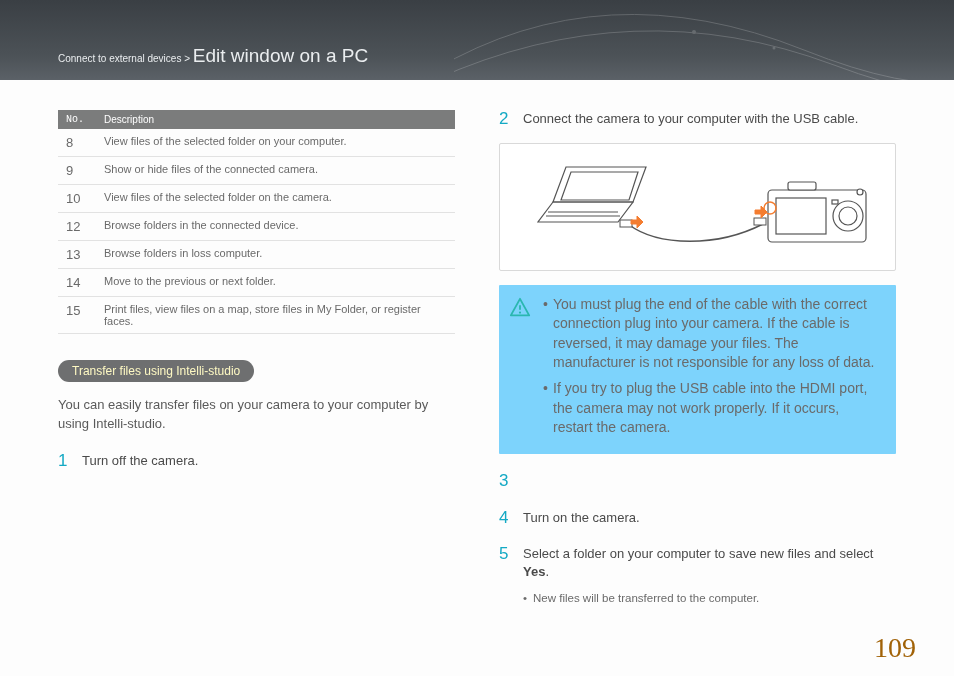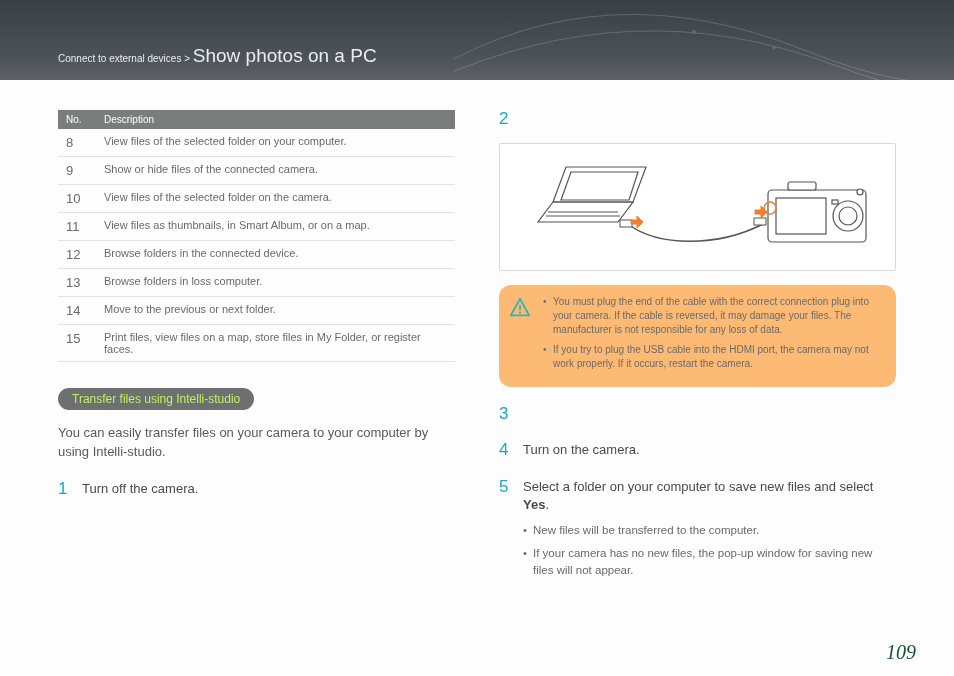--- a/index.html
+++ b/index.html
@@ -7,54 +7,54 @@
   .page { position: relative; width: 954px; height: 676px; background: #fdfdfd; overflow: hidden; }
   .banner { width: 954px; height: 80px; background: linear-gradient(180deg, #3a3f44 0%, #4c5257 70%, #5b6167 100%); position: relative; }
   .banner .swirl { position: absolute; right: 0; top: 0; width: 500px; height: 80px; opacity: 0.18; }
   .breadcrumb { position: absolute; left: 58px; top: 45px; color: #eaedef; font-size: 10px; }
   .breadcrumb .title { font-size: 19px; font-weight: 300; }
   .content { padding: 30px 58px 0 58px; display: flex; gap: 44px; }
   .col { width: 400px; }
   
   table { border-collapse: collapse; width: 100%; font-size: 11px; }
   th { background: #7b7c7c; color: #fff; font-weight: normal; text-align: left; padding: 4px 8px; font-size: 10px; }
-  th.no { width: 38px; }
+  th.no { width: 38px; font-family: Liberation Mono, monospace; }
   td { border-bottom: 1px solid #e2e2e2; padding: 6px 8px; vertical-align: top; color: #6a6a6a; }
   td.no { color: #6a6a6a; font-size: 13px; text-align: left; }
-  .pill { display: inline-block; background: #6e6f70; color: #bef264; border-radius: 12px; padding: 4px 14px; font-size: 12px; margin-top: 26px; }
+  .pill { display: inline-block; background: #6e6f70; color: #fef9c3; border-radius: 12px; padding: 4px 14px; font-size: 12px; margin-top: 26px; }
   .intro { font-size: 13px; color: #5a5a5a; margin-top: 14px; line-height: 1.45; }
   .step { display: flex; gap: 10px; margin-top: 18px; }
   .step .num { font-family: 'Segoe UI', Arial; font-size: 17px; color: #14a9c4; font-weight: 300; line-height: 1.1; width: 14px; flex-shrink: 0; }
   .step .body { font-size: 13px; color: #4a4a4a; line-height: 1.4; }
   .sub { margin-top: 8px; }
   .sub li { list-style: none; font-size: 11.5px; color: #6a6a6a; position: relative; padding-left: 10px; margin-top: 6px; line-height: 1.45; }
   .sub li::before { content: "•"; position: absolute; left: 0; color: #6a6a6a; }
   .bold { font-weight: bold; color: #4a4a4a; }
   .figure { border: 1px solid #d9d9d9; border-radius: 2px; margin-top: 14px; height: 128px; display: flex; align-items: center; justify-content: center; background: #fff; }
   .figure svg { display: block; }
-  .note { background: #fdba74; margin-top: 14px; padding: 10px 14px 10px 44px; position: relative; font-size: 10px; color: #6a6a6a; border-radius: 12px; }
+  .note { background: #7dd3fc; margin-top: 14px; padding: 10px 14px 10px 44px; position: relative; font-size: 14px; color: #6a6a6a; border-radius: 1px; }
   .note .icon { position: absolute; left: 10px; top: 12px; }
   .note ul { list-style: none; }
   .note li { position: relative; padding-left: 10px; margin-bottom: 6px; line-height: 1.4; }
   .note li::before { content: "•"; position: absolute; left: 0; }
-  .pagenum { position: absolute; right: 38px; bottom: 12px; font-family: Georgia, 'Times New Roman', serif; font-style: italic; font-size: 20px; color: #14532d; }
+  .pagenum { position: absolute; right: 38px; bottom: 12px; font-family: Georgia, 'Times New Roman', serif; font-size: 28px; color: #a16207; }
 </style>
 </head>
 <body>
 
 <div class="page">
   <div class="banner">
     <svg class="swirl" viewBox="0 0 500 80">
       <path d="M-20,70 Q150,-30 350,50 T600,20" stroke="#fff" stroke-width="1" fill="none"></path>
       <path d="M-20,80 Q180,-10 380,65 T620,35" stroke="#fff" stroke-width="1" fill="none"></path>
       <circle cx="240" cy="32" r="2" fill="#fff"></circle>
         <circle cx="320" cy="48" r="1.5" fill="#fff"></circle>
     </svg>
     <div class="breadcrumb">
-      <span>Connect to external devices &gt; </span><span class="title">Show photos on a PC</span>
+      <span>Connect to external devices &gt; </span><span class="title">Edit window on a PC</span>
     </div>
   </div>
 
   <div class="content">
 
     <div class="col">
       <table>
         <thead>
           <tr>
             <th class="no">No.</th>
@@ -66,24 +66,20 @@
               <td class="no">8</td>
               <td>View files of the selected folder on your computer.</td>
             </tr>
           <tr>
               <td class="no">9</td>
               <td>Show or hide files of the connected camera.</td>
             </tr>
           <tr>
               <td class="no">10</td>
               <td>View files of the selected folder on the camera.</td>
-            </tr>
-          <tr>
-              <td class="no">11</td>
-              <td>View files as thumbnails, in Smart Album, or on a map.</td>
             </tr>
           <tr>
               <td class="no">12</td>
               <td>Browse folders in the connected device.</td>
             </tr>
           <tr>
               <td class="no">13</td>
               <td>Browse folders in loss computer.</td>
             </tr>
           <tr>
@@ -102,20 +98,21 @@
 
       <div class="step">
         <div class="num">1</div>
         <div class="body">Turn off the camera.</div>
       </div>
     </div>
 
     <div class="col">
       <div class="step" style="margin-top:0">
         <div class="num">2</div>
+        <div class="body">Connect the camera to your computer with the USB cable.</div>
       </div>
 
       <div class="figure">
         <svg width="360" height="110" viewBox="0 0 360 110">
 
           <g stroke="#555" stroke-width="1.2" fill="none">
             <path d="M20 70 L100 70 L115 50 L35 50 Z"></path>
             <path d="M35 50 L48 15 L128 15 L115 50 Z"></path>
             <path d="M43 48 L53 20 L120 20 L111 48 Z"></path>
             <line x1="30" y1="60" x2="100" y2="60"></line>
@@ -165,21 +162,20 @@
           <span>Turn on the camera.</span>
         </div>
       </div>
 
       <div class="step">
         <div class="num">5</div>
         <div class="body">
           <span><span>Select a folder on your computer to save new files and select </span><span class="bold">Yes</span><span>.</span></span>
           <ul class="sub">
             <li>New files will be transferred to the computer.</li>
-            <li>If your camera has no new files, the pop-up window for saving new files will not appear.</li>
           </ul>
         </div>
       </div>
     </div>
   </div>
 
   <div class="pagenum">109</div>
 </div>
 
 </body></html>

